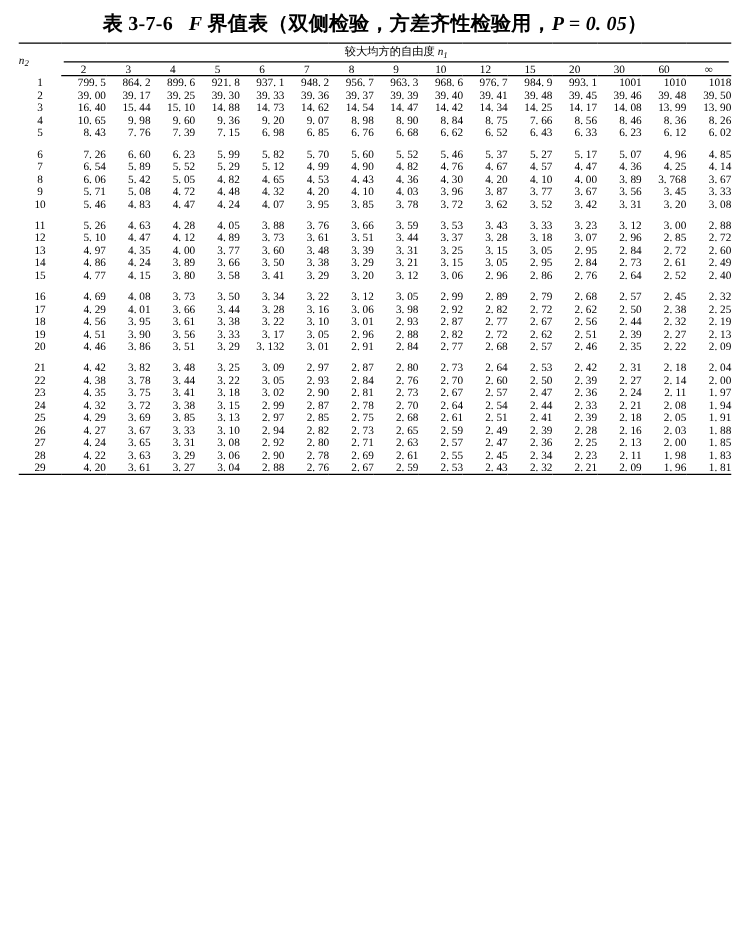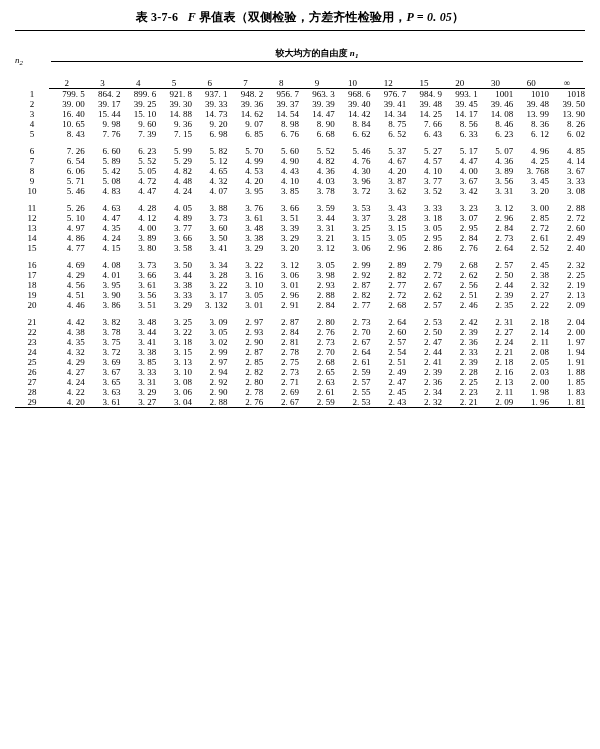--- a/index.html
+++ b/index.html
@@ -16,21 +16,21 @@
   }
   .page {
     position: relative;
     width: 600px;
     height: 749px;
     padding: 0;
     box-sizing: border-box;
   }
   .title {
     text-align: center;
-    font-size: 12px;
+    font-size: 16px;
     font-weight: bold;
     letter-spacing: 0.2px;
     padding-top: 9px;
     padding-bottom: 4px;
   }
   table.ftable {
     border-collapse: collapse;
     margin: 0 auto;
     width: 570px;
     font-size: 9px;
@@ -51,22 +51,21 @@
   }
   .hdr-group {
     text-align: center;
     font-size: 9px;
     padding: 2px 0 1px 0;
   }
   .hdr-group .underline {
     display: block;
     border-bottom: 0.7px solid #000;
     padding-bottom: 1px;
-    margin: 16px 2px;
-    font-weight: bold;
+    margin: 0 2px;
   }
   .corner {
     font-size: 9px;
     vertical-align: middle;
     width: 34px;
   }
   .colhead {
     text-align: center;
     font-size: 9px;
     padding: 2px 0 3px 0;

